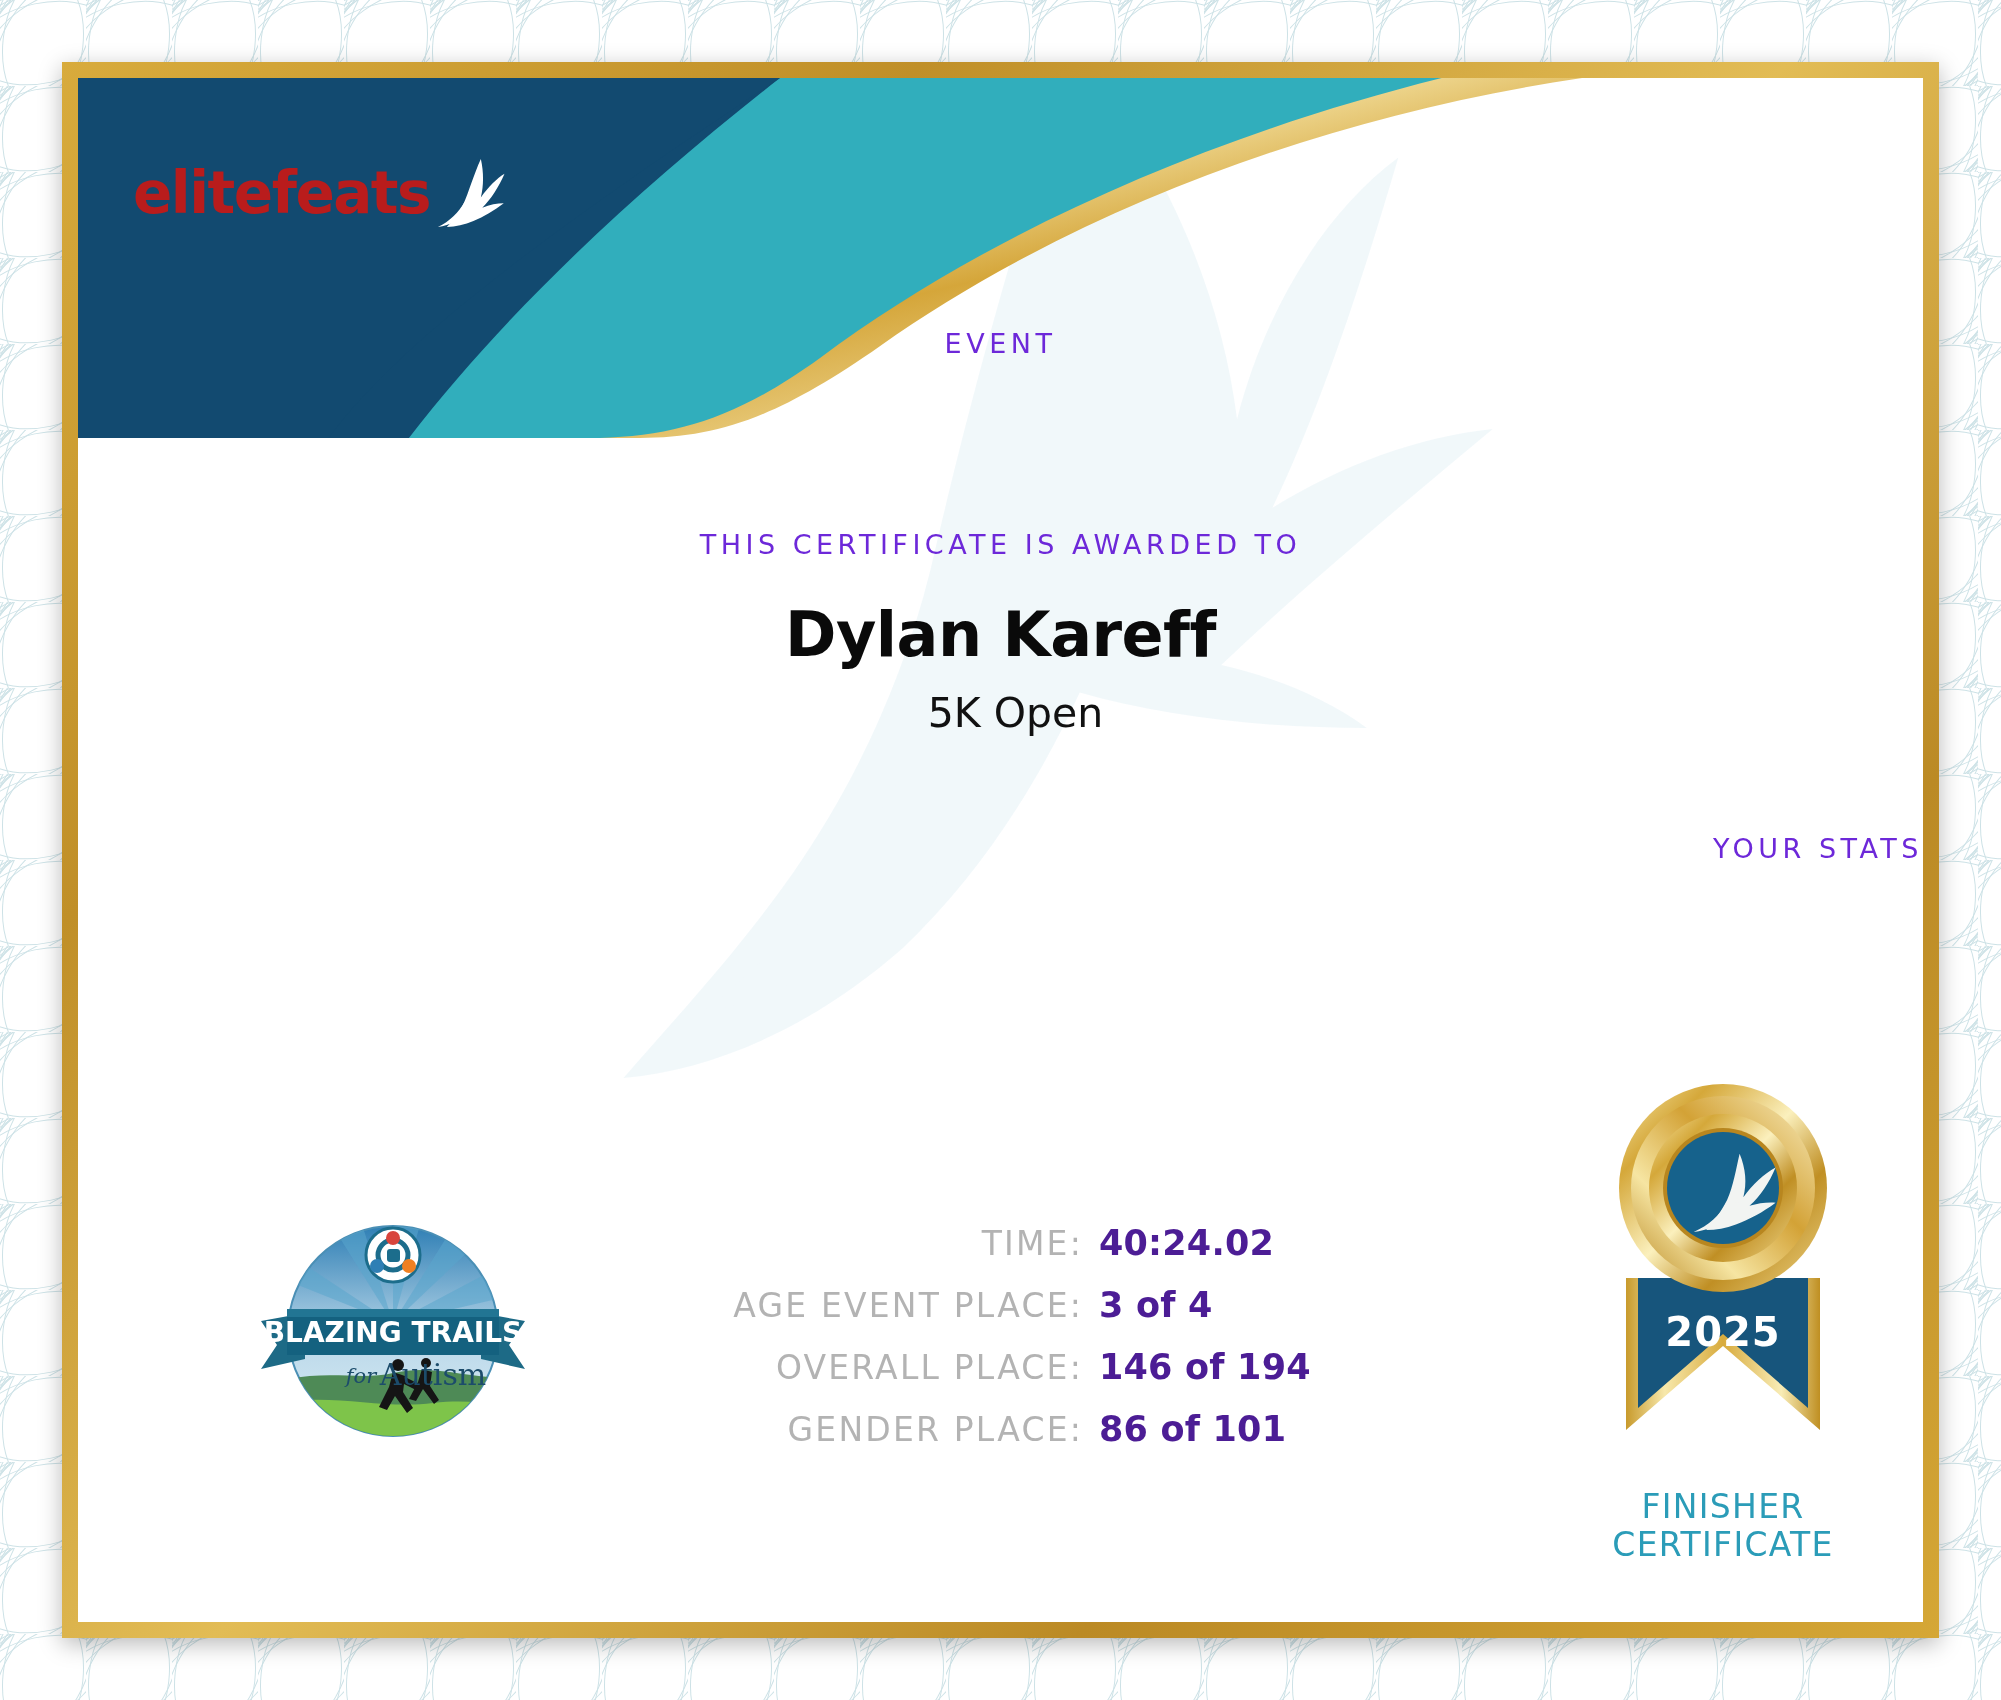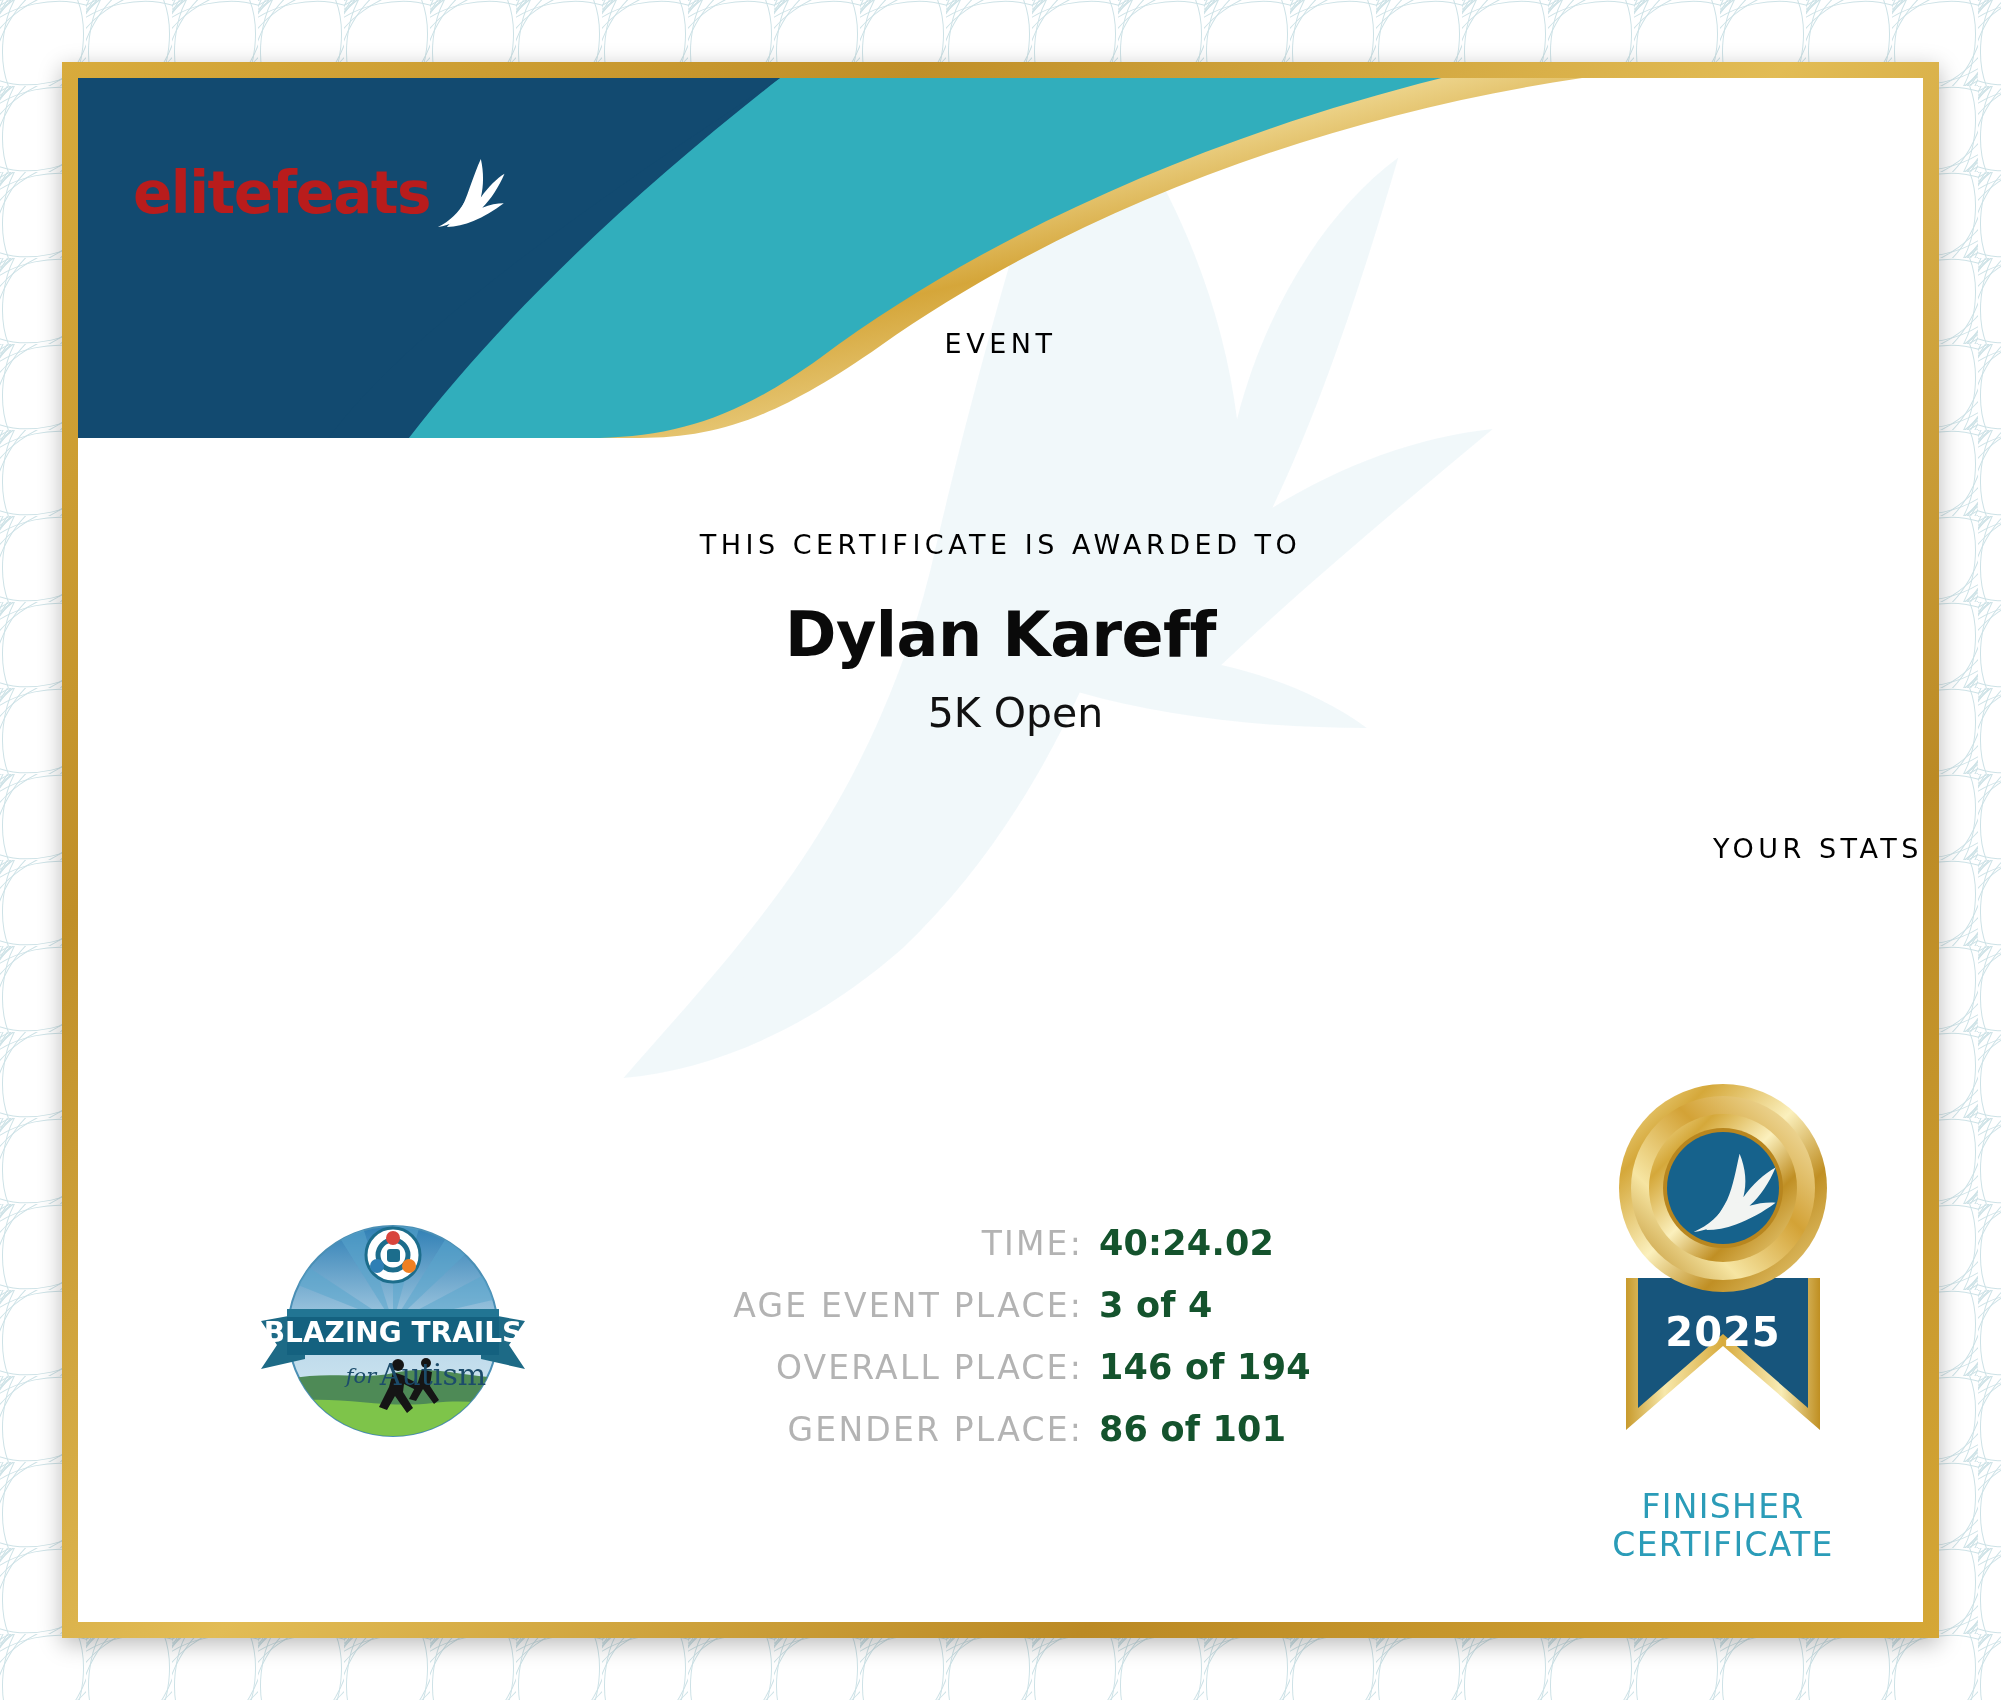--- a/index.html
+++ b/index.html
@@ -51,21 +51,21 @@
     font-family:"DejaVu Sans",sans-serif;line-height:1;
   }
   .logo-mark{width:74px;height:74px;margin-left:-4px;}
 
   
   .content{
     position:absolute;left:0;right:0;top:250px;
     text-align:center;
   }
   .label{
-    color:#000000;font-size:27px;letter-spacing:4.5px;font-weight:400;
+    color:#6d28d9;font-size:27px;letter-spacing:4.5px;font-weight:400;
     font-family:"DejaVu Sans",sans-serif;
   }
   .event-title{
     margin-top:36px;
     color:#0a0a0a;font-size:62px;font-weight:700;letter-spacing:-.5px;
     font-family:"DejaVu Sans",sans-serif;
   }
   .awarded-label{margin-top:170px;}
   .recipient{
     margin-top:38px;
@@ -87,21 +87,21 @@
     display:flex;align-items:baseline;justify-content:flex-start;
     margin-bottom:22px;
   }
   .stat-key{
     width:1005px;text-align:right;
     color:#b3b3b3;font-size:33px;letter-spacing:2.2px;
     font-family:"DejaVu Sans",sans-serif;
   }
   .stat-val{
     margin-left:16px;text-align:left;
-    color:#14532d;font-size:35px;font-weight:700;
+    color:#4c1d95;font-size:35px;font-weight:700;
     font-family:"DejaVu Sans",sans-serif;letter-spacing:.2px;
   }
 
   
   .event-badge{position:absolute;left:165px;top:1135px;width:300px;height:250px;}
 
   
   .medal{position:absolute;left:1480px;top:1000px;width:330px;height:400px;}
   .medal-caption{
     position:absolute;left:1440px;top:1410px;width:410px;text-align:center;

